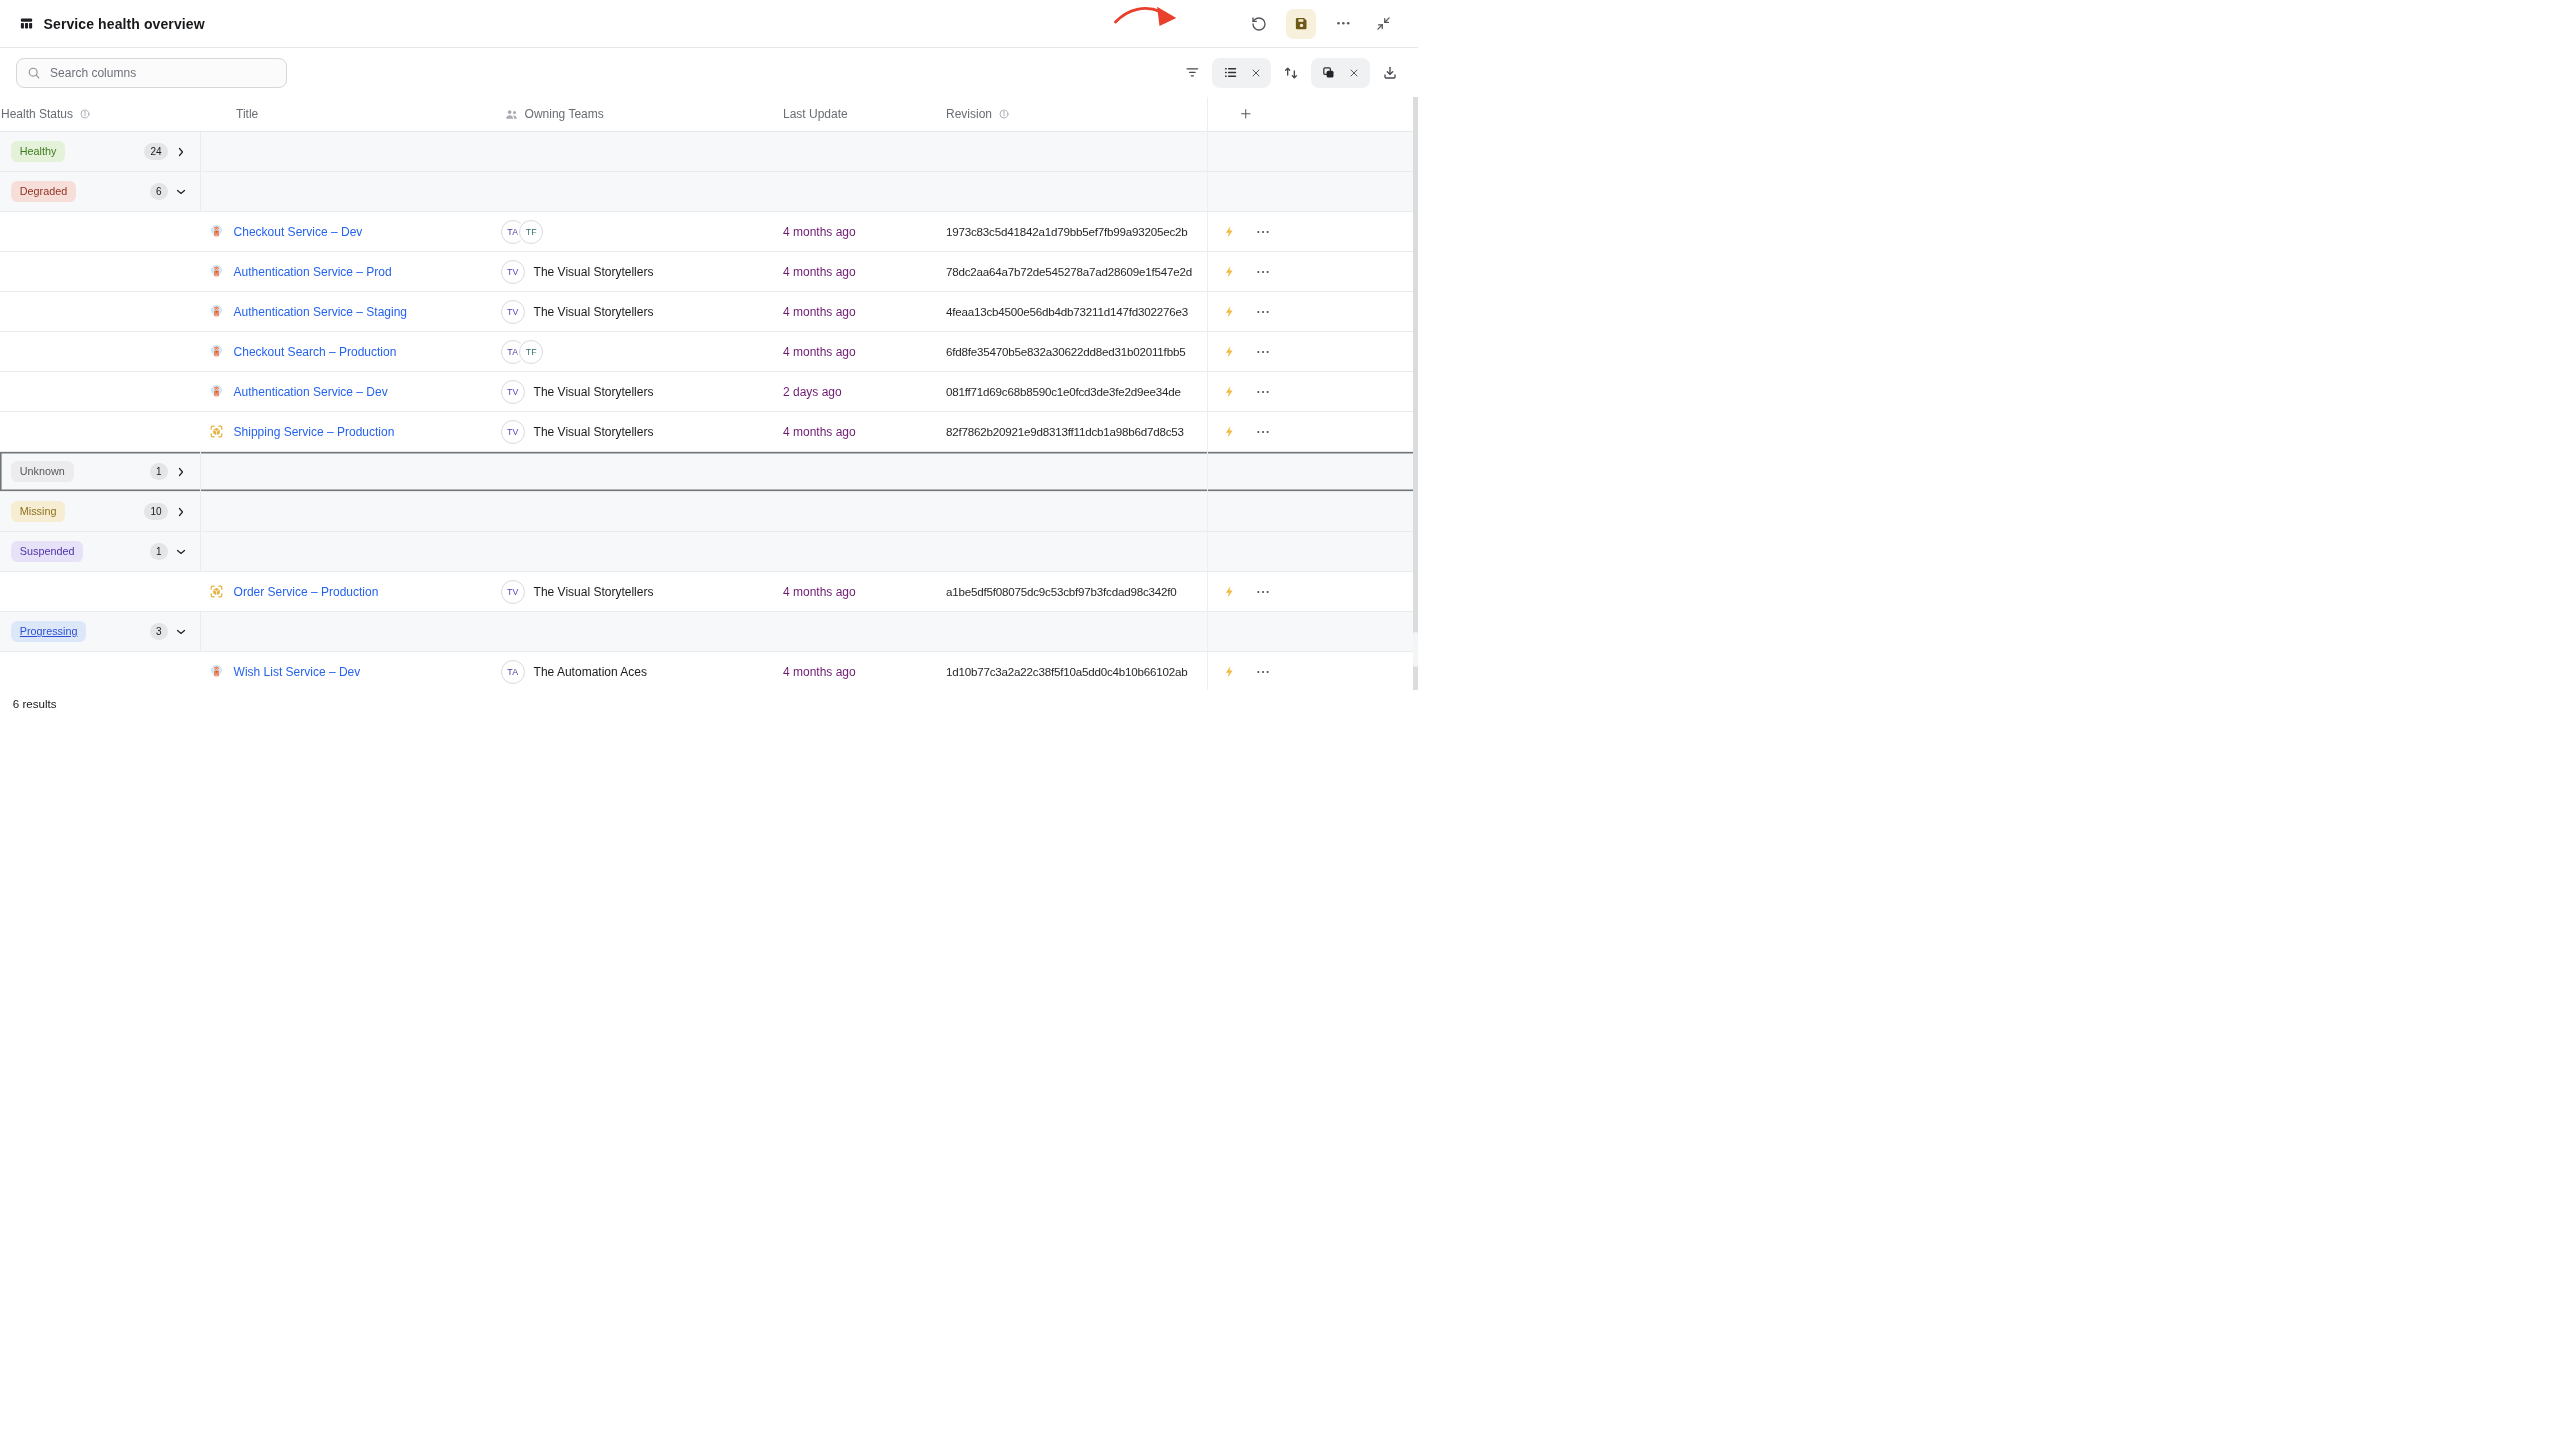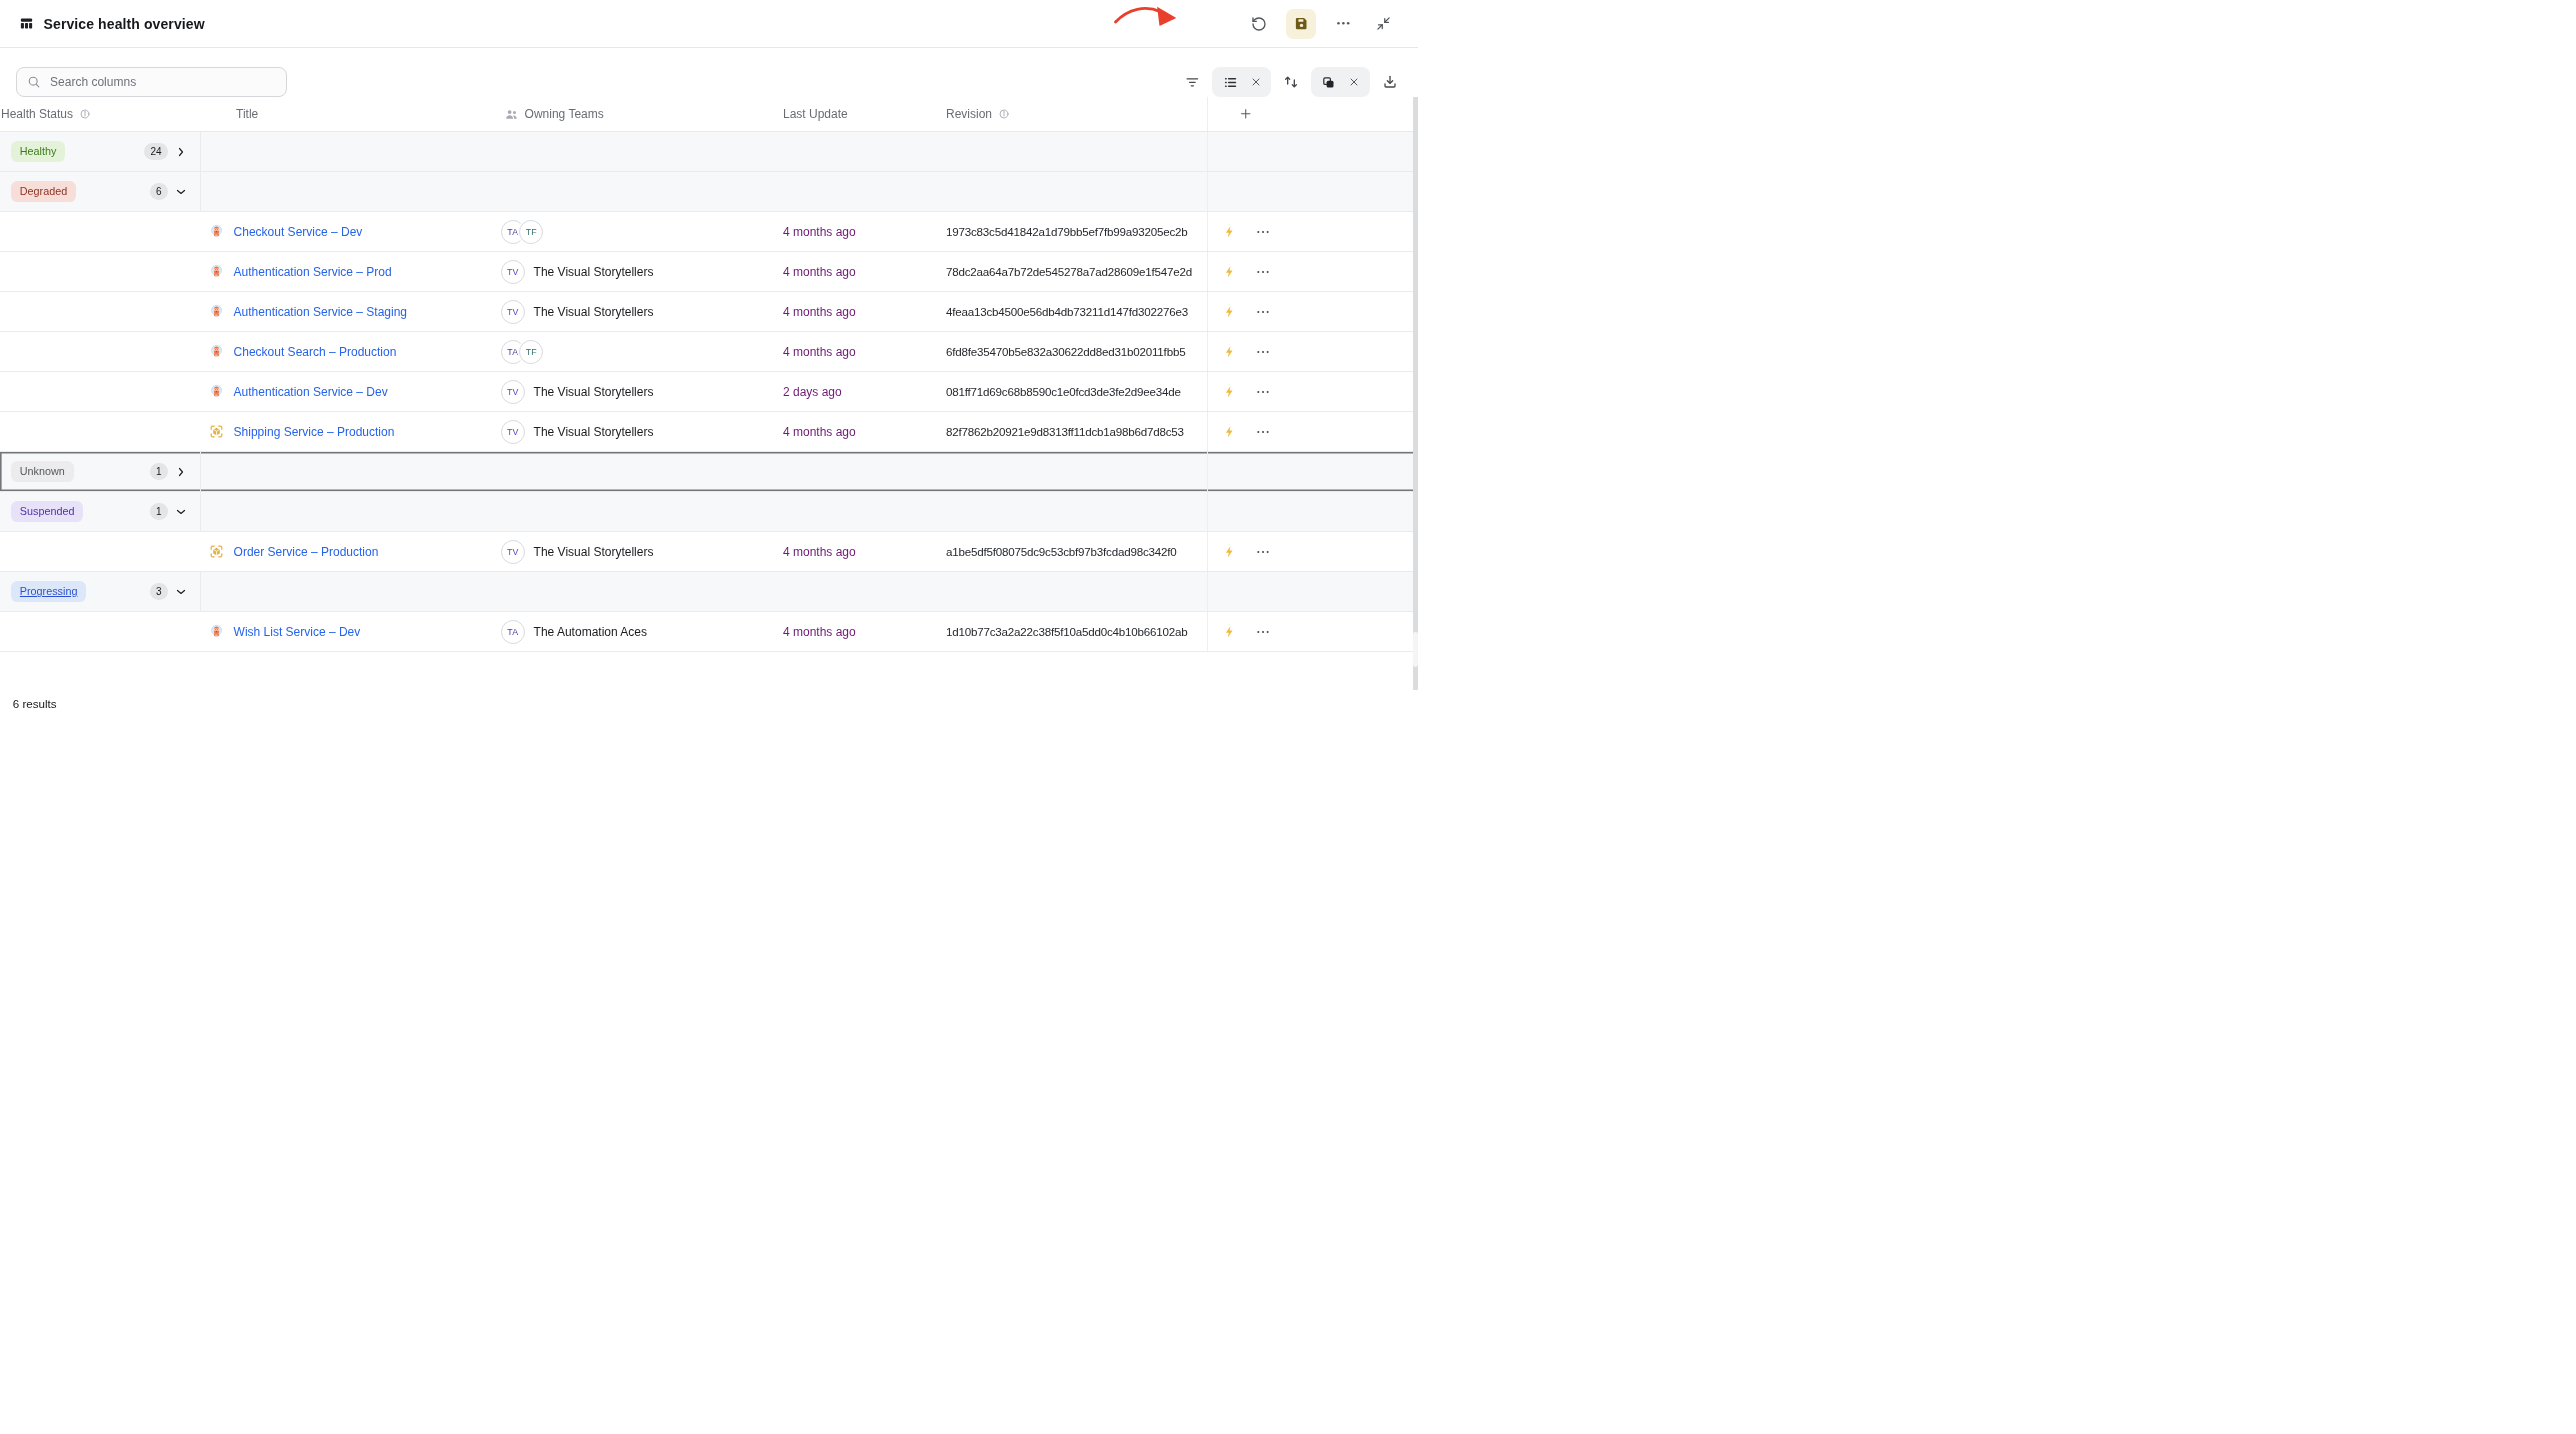--- a/index.html
+++ b/index.html
@@ -11,21 +11,21 @@
           padding:0 21px 0 19px;border-bottom:0.8px solid #e5e7e9;box-sizing:border-box;}
   .app-icon{display:flex;margin-right:9.6px;}
   .page-title{font-size:14px;font-weight:700;color:#16181b;letter-spacing:0.1px;}
   .topbar-actions{margin-left:auto;display:flex;align-items:center;gap:13.5px;}
   .icon-btn{display:flex;align-items:center;justify-content:center;width:27px;height:27px;
             border-radius:7.2px;cursor:pointer;}
   .icon-btn.save{width:30px;height:30px;background:#f7f1dc;}
   .arrow-overlay{position:absolute;left:1109px;top:1.6px;pointer-events:none;}
 
   
-  .toolbar{height:49px;display:flex;align-items:flex-end;padding:0 19px 0 16px;box-sizing:border-box;}
+  .toolbar{height:49px;display:flex;align-items:center;padding:0 19px 0 16px;box-sizing:border-box;}
   .search{display:flex;align-items:center;gap:8px;width:271px;height:30px;box-sizing:border-box;
           border:0.8px solid #d5d7da;border-radius:8px;background:#fbfbfc;padding:0 9.6px;}
   .search input{border:0;outline:0;background:transparent;width:100%;
                 font:12px "Liberation Sans",sans-serif;color:#303338;}
   .search input::placeholder{color:#6d7279;}
   .toolbar-right{margin-left:auto;display:flex;align-items:center;gap:10.4px;}
   .tbtn{display:flex;align-items:center;justify-content:center;width:19px;height:19px;cursor:pointer;}
   .pill{display:flex;align-items:center;gap:9.6px;background:#f0f1f3;border-radius:8px;
         height:30px;padding:0 8.8px;}
 
@@ -526,20 +526,33 @@
       <span class="chev">
           <svg width="12" height="12" viewBox="0 0 24 24">
             <use href="#i-chev-r"></use>
           </svg>
         </span>
     </div>
     <div class="c-span"></div>
       <div class="c-actions"></div>
   </div>
 
+  <div class="gridrow row group">
+    <div class="c-status">
+      <span class="badge" style="background: rgb(247, 237, 210); color: rgb(142, 112, 31);">Missing</span>
+      <span class="count">10</span>
+      <span class="chev">
+          <svg width="12" height="12" viewBox="0 0 24 24">
+            <use href="#i-chev-r"></use>
+          </svg>
+        </span>
+    </div>
+    <div class="c-span"></div>
+      <div class="c-actions"></div>
+  </div>
 
   <div class="gridrow row group">
     <div class="c-status">
       <span class="badge" style="background: rgb(231, 226, 248); color: rgb(79, 51, 168);">Suspended</span>
       <span class="count">1</span>
       <span class="chev">
           <svg width="12" height="12" viewBox="0 0 24 24">
             <use href="#i-chev-d"></use>
           </svg>
         </span>

